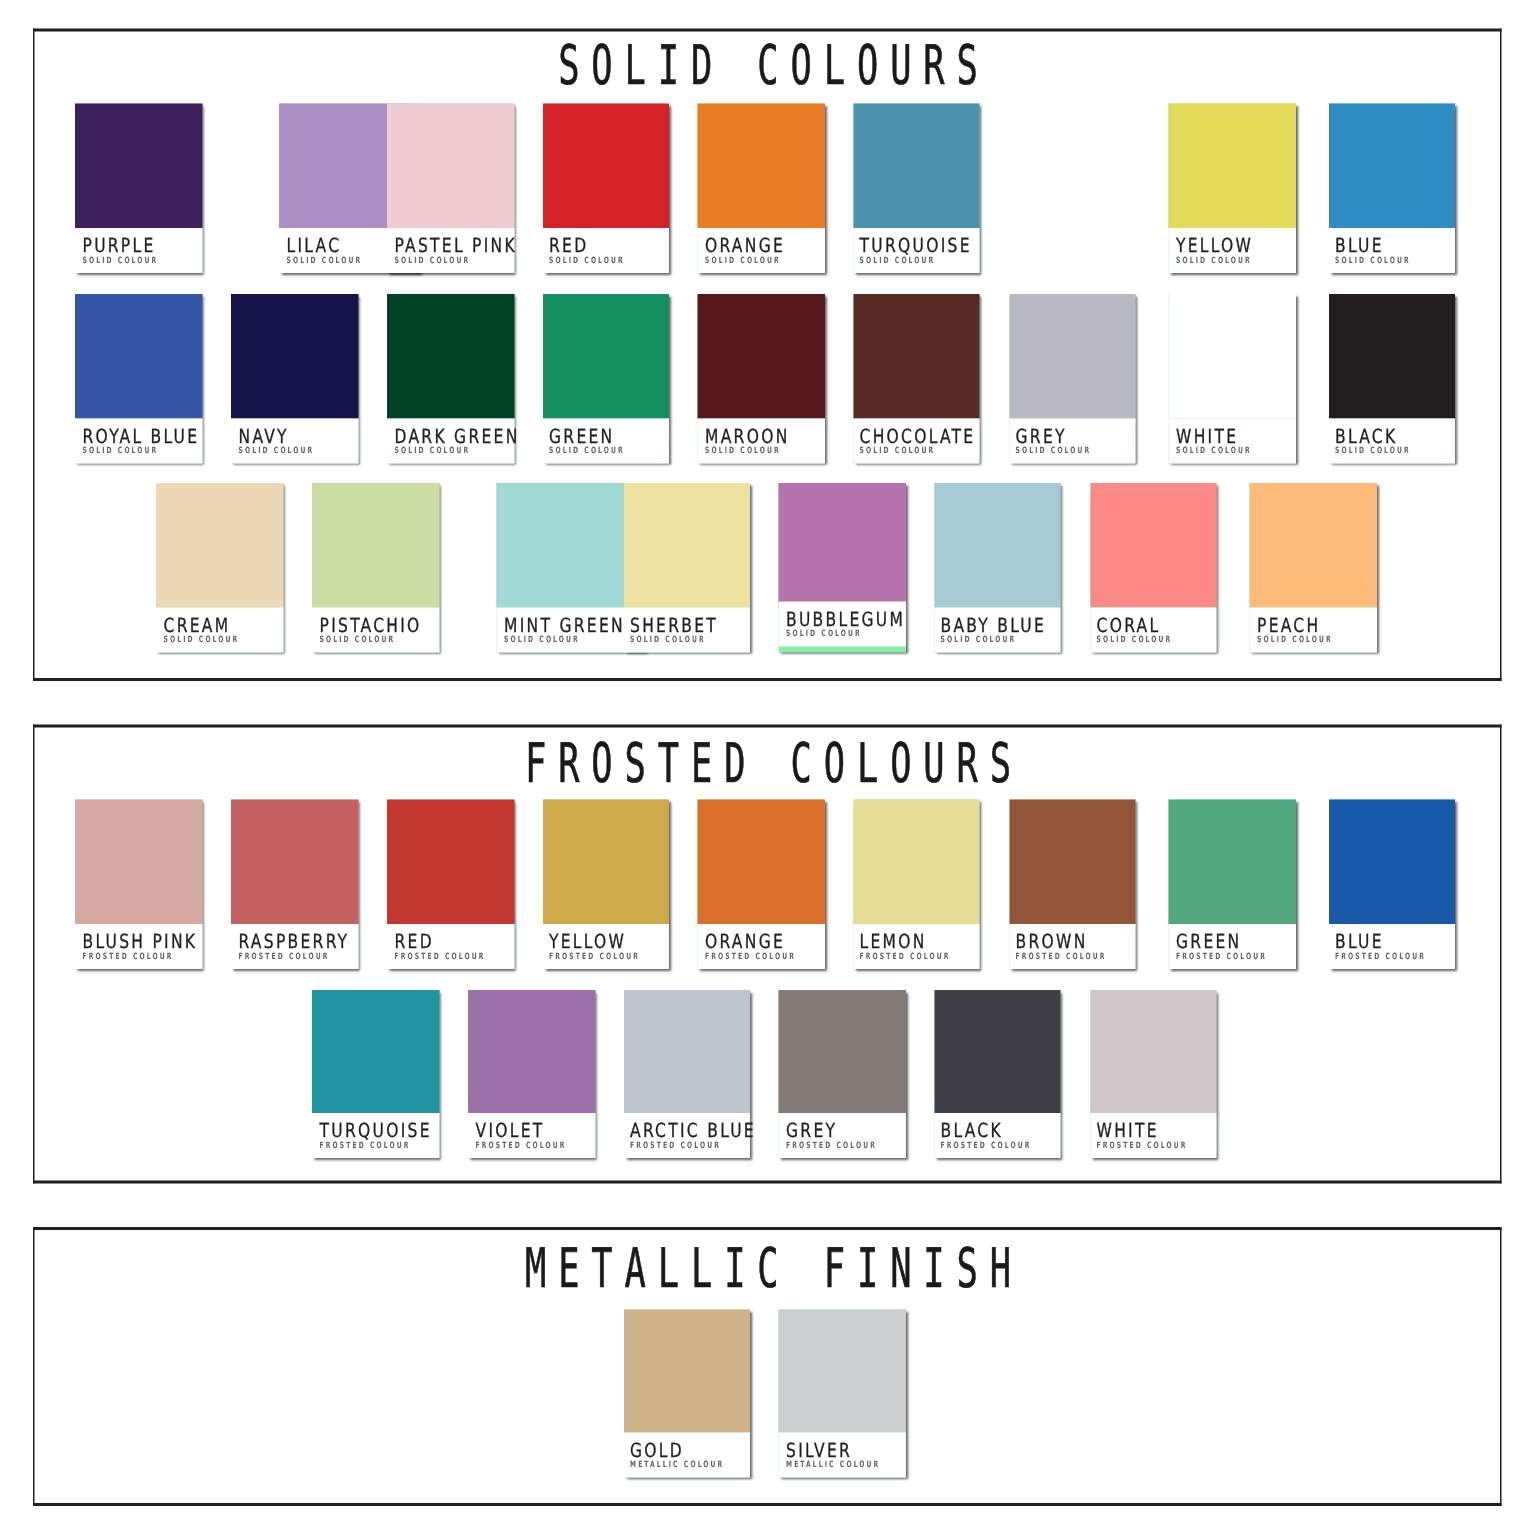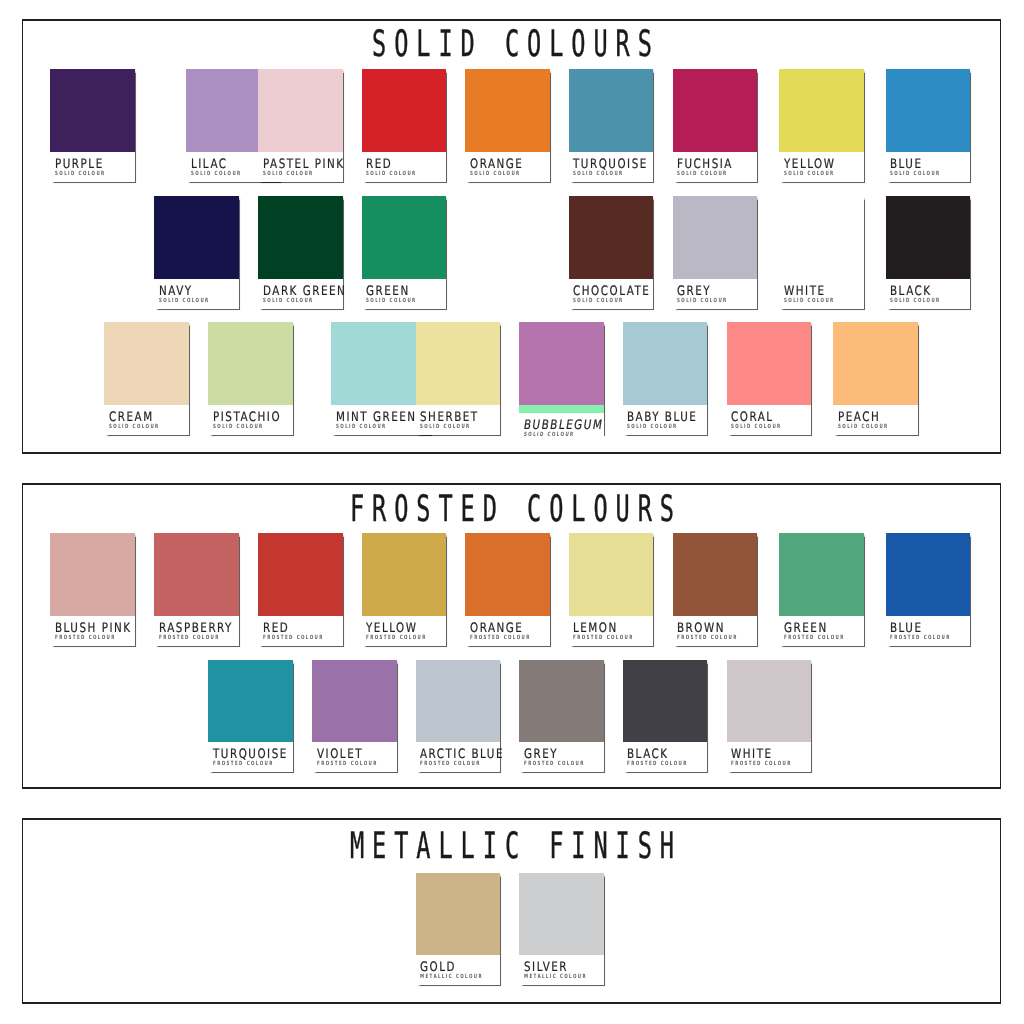--- a/index.html
+++ b/index.html
@@ -76,41 +76,41 @@
       <span class="sub" style="left:4.7px;top:19.1px;">SOLID COLOUR</span>
     </div>
   </div>
   <div class="swatch" style="left:568.70px;top:69.00px;width:84.6px;height:112.80px;">
     <div class="chip" style="width: 84.6px; height: 82.8px; background-color: rgb(77, 146, 173);"></div>
     <div class="label" style="top:82.8px;width:84.6px;height:30.0px;">
       <span class="nm" style="left:4.7px;top:6.0px;">TURQUOISE</span>
       <span class="sub" style="left:4.7px;top:19.1px;">SOLID COLOUR</span>
     </div>
   </div>
-  <div class="swatch" style="left:672.70px;top:69.00px;width:84.6px;height:112.80px;">
-    <div class="chip" style="width: 84.6px; height: 82.8px; background-color: rgb(180, 29, 86);"></div>
-    <div class="label" style="top:82.8px;width:84.6px;height:30.0px;">
-      <span class="nm" style="left:4.7px;top:6.0px;">FUCHSIA</span>
-      <span class="sub" style="left:4.7px;top:19.1px;">SOLID COLOUR</span>
-    </div>
-  </div>
   <div class="swatch" style="left:779.00px;top:69.00px;width:84.6px;height:112.80px;">
     <div class="chip" style="width: 84.6px; height: 82.8px; background-color: rgb(227, 219, 88);"></div>
     <div class="label" style="top:82.8px;width:84.6px;height:30.0px;">
       <span class="nm" style="left:4.7px;top:6.0px;">YELLOW</span>
       <span class="sub" style="left:4.7px;top:19.1px;">SOLID COLOUR</span>
     </div>
   </div>
   <div class="swatch" style="left:885.80px;top:69.00px;width:84.6px;height:112.80px;">
     <div class="chip" style="width: 84.6px; height: 82.8px; background-color: rgb(44, 140, 195);"></div>
     <div class="label" style="top:82.8px;width:84.6px;height:30.0px;">
       <span class="nm" style="left:4.7px;top:6.0px;">BLUE</span>
       <span class="sub" style="left:4.7px;top:19.1px;">SOLID COLOUR</span>
     </div>
   </div>
+  <div class="swatch" style="left:50.30px;top:195.80px;width:84.6px;height:112.80px;">
+    <div class="chip" style="width: 84.6px; height: 82.8px; background-color: rgb(52, 86, 165);"></div>
+    <div class="label" style="top:82.8px;width:84.6px;height:30.0px;">
+      <span class="nm" style="left:4.7px;top:6.0px;">ROYAL BLUE</span>
+      <span class="sub" style="left:4.7px;top:19.1px;">SOLID COLOUR</span>
+    </div>
+  </div>
   <div class="swatch" style="left:154.40px;top:195.80px;width:84.6px;height:112.80px;">
     <div class="chip" style="width: 84.6px; height: 82.8px; background-color: rgb(22, 19, 74);"></div>
     <div class="label" style="top:82.8px;width:84.6px;height:30.0px;">
       <span class="nm" style="left:4.7px;top:6.0px;">NAVY</span>
       <span class="sub" style="left:4.7px;top:19.1px;">SOLID COLOUR</span>
     </div>
   </div>
   <div class="swatch" style="left:258.30px;top:195.80px;width:84.6px;height:112.80px;">
     <div class="chip" style="width: 84.6px; height: 82.8px; background-color: rgb(0, 64, 35);"></div>
     <div class="label" style="top:82.8px;width:84.6px;height:30.0px;">
@@ -118,20 +118,27 @@
       <span class="sub" style="left:4.7px;top:19.1px;">SOLID COLOUR</span>
     </div>
   </div>
   <div class="swatch" style="left:361.70px;top:195.80px;width:84.6px;height:112.80px;">
     <div class="chip" style="width: 84.6px; height: 82.8px; background-color: rgb(21, 142, 96);"></div>
     <div class="label" style="top:82.8px;width:84.6px;height:30.0px;">
       <span class="nm" style="left:4.7px;top:6.0px;">GREEN</span>
       <span class="sub" style="left:4.7px;top:19.1px;">SOLID COLOUR</span>
     </div>
   </div>
+  <div class="swatch" style="left:465.20px;top:195.80px;width:84.6px;height:112.80px;">
+    <div class="chip" style="width: 84.6px; height: 82.8px; background-color: rgb(87, 24, 28);"></div>
+    <div class="label" style="top:82.8px;width:84.6px;height:30.0px;">
+      <span class="nm" style="left:4.7px;top:6.0px;">MAROON</span>
+      <span class="sub" style="left:4.7px;top:19.1px;">SOLID COLOUR</span>
+    </div>
+  </div>
   <div class="swatch" style="left:568.70px;top:195.80px;width:84.6px;height:112.80px;">
     <div class="chip" style="width: 84.6px; height: 82.8px; background-color: rgb(87, 42, 35);"></div>
     <div class="label" style="top:82.8px;width:84.6px;height:30.0px;">
       <span class="nm" style="left:4.7px;top:6.0px;">CHOCOLATE</span>
       <span class="sub" style="left:4.7px;top:19.1px;">SOLID COLOUR</span>
     </div>
   </div>
   <div class="swatch" style="left:672.70px;top:195.80px;width:84.6px;height:112.80px;">
     <div class="chip" style="width: 84.6px; height: 82.8px; background-color: rgb(186, 184, 196);"></div>
     <div class="label" style="top:82.8px;width:84.6px;height:30.0px;">
@@ -176,21 +183,21 @@
   </div>
   <div class="swatch" style="left:415.70px;top:322.30px;width:84.6px;height:112.80px;">
     <div class="chip" style="width: 84.6px; height: 82.8px; background-color: rgb(237, 225, 159);"></div>
     <div class="label" style="top:82.8px;width:84.6px;height:30.0px;">
       <span class="nm" style="left:4.7px;top:6.0px;">SHERBET</span>
       <span class="sub" style="left:4.7px;top:19.1px;">SOLID COLOUR</span>
     </div>
   </div>
   <div class="swatch" style="left:519.20px;top:322.30px;width:84.6px;height:112.80px;">
     <div class="chip" style="width: 84.6px; height: 82.8px; background-color: rgb(181, 116, 174);"></div>
-    <div class="label" style="top:91px;width:84.6px;height:30.0px;font-style:italic;">
+    <div class="label" style="top:79px;width:84.6px;height:30.0px;">
       <span class="nm" style="left:4.7px;top:6.0px;">BUBBLEGUM</span>
       <span class="sub" style="left:4.7px;top:19.1px;">SOLID COLOUR</span>
     </div>
   </div>
   <div class="swatch" style="left:622.70px;top:322.30px;width:84.6px;height:112.80px;">
     <div class="chip" style="width: 84.6px; height: 82.8px; background-color: rgb(167, 201, 214);"></div>
     <div class="label" style="top:82.8px;width:84.6px;height:30.0px;">
       <span class="nm" style="left:4.7px;top:6.0px;">BABY BLUE</span>
       <span class="sub" style="left:4.7px;top:19.1px;">SOLID COLOUR</span>
     </div>

